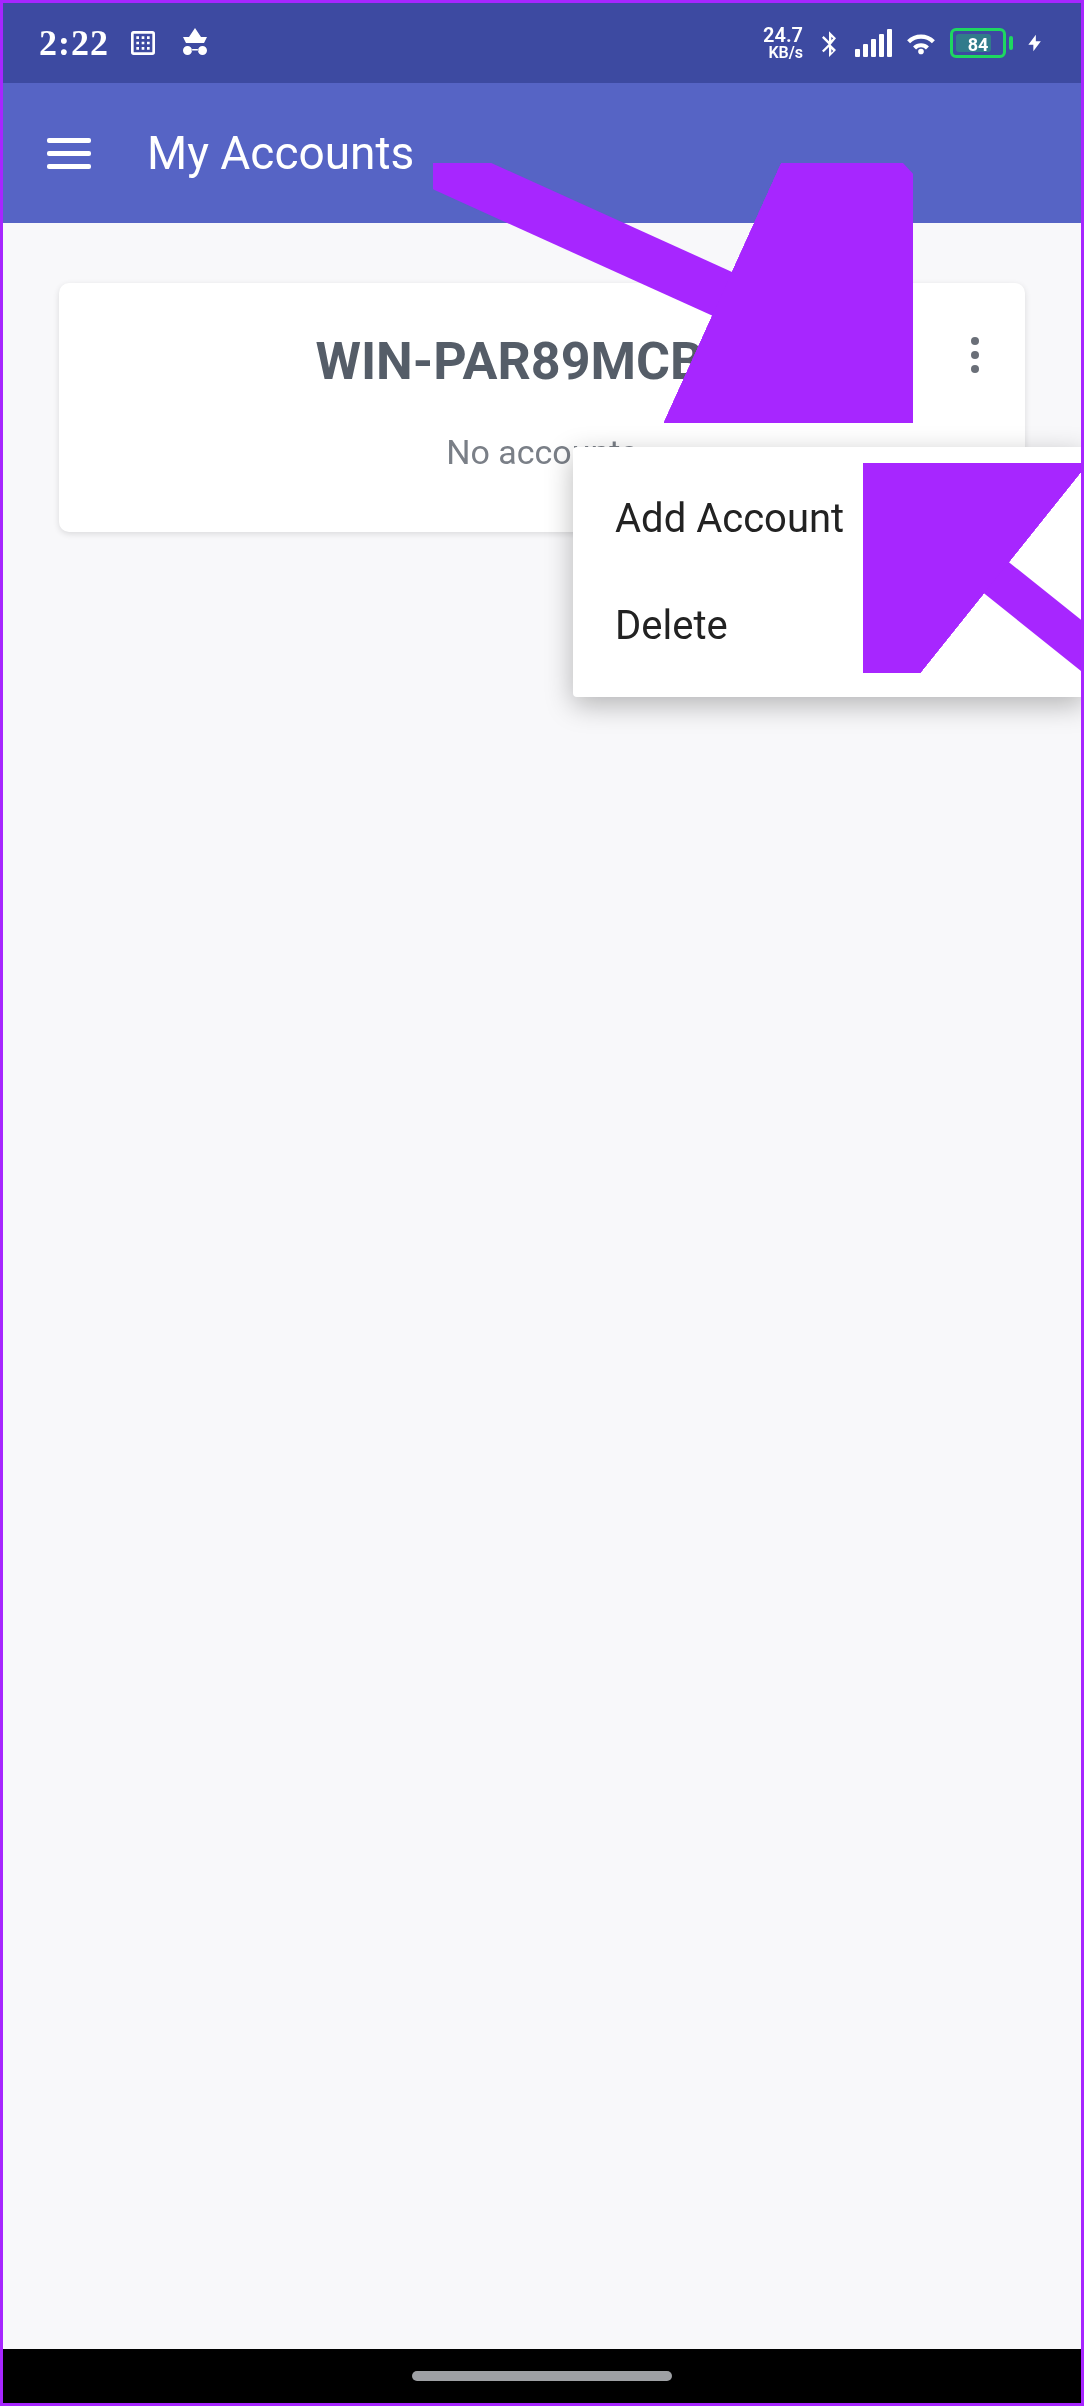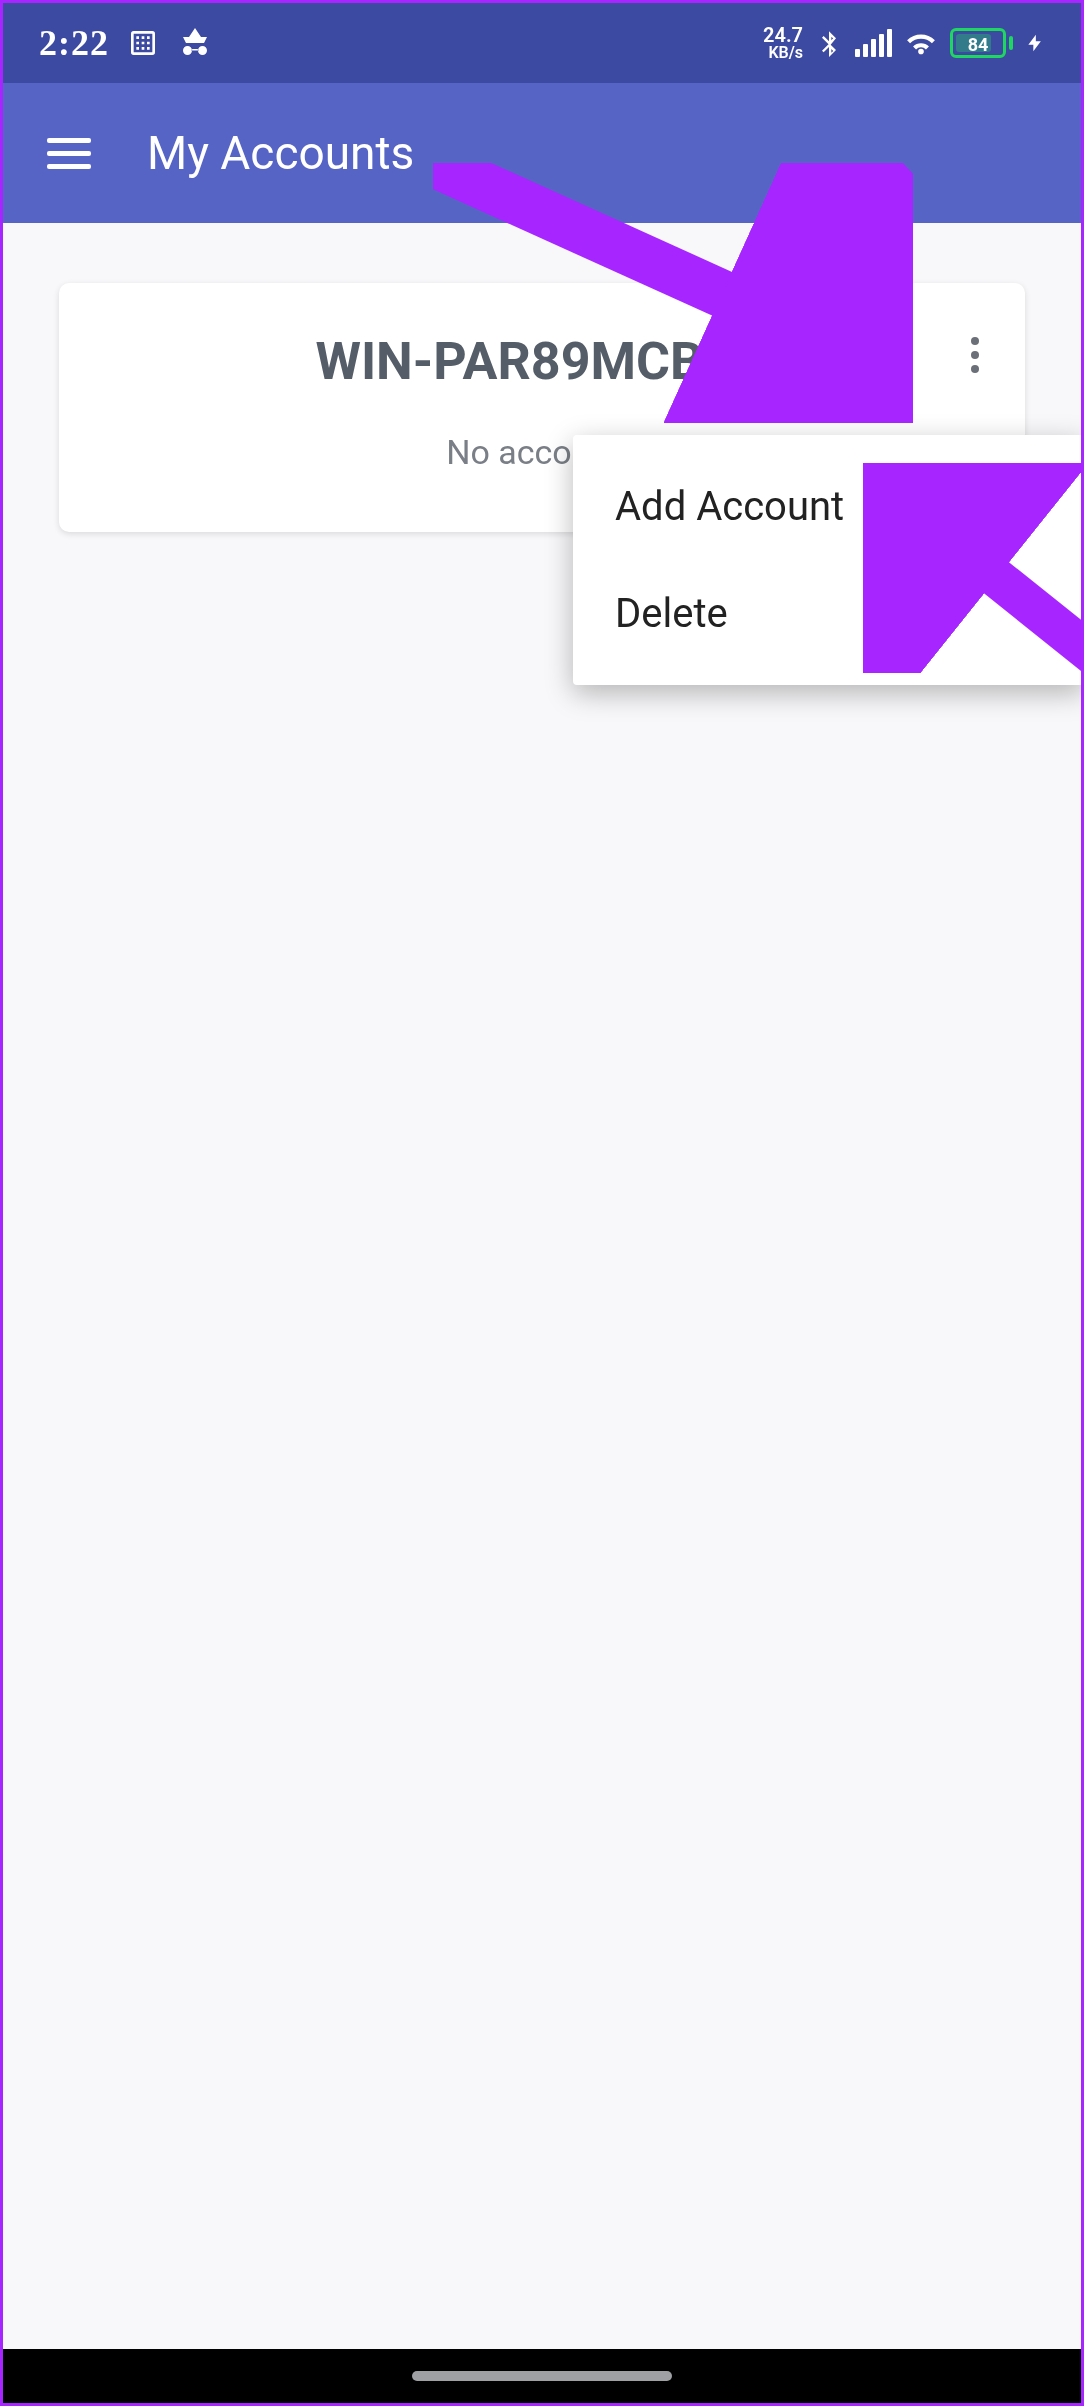--- a/index.html
+++ b/index.html
@@ -88,21 +88,21 @@
     top: 50px; right: 28px;
     width: 44px; height: 44px;
     display:flex; flex-direction:column; align-items:center; justify-content:center; gap:6px;
     cursor:pointer;
   }
   .card-menu span { width:8px; height:8px; border-radius:50%; background:#6a6f78;}
   .card-sub { margin-top: 40px; color:#7a7f87; font-size:34px; }
 
   .popup {
     position: absolute;
-    top: 432px;
+    top: 444px;
     left: 570px;
     width: 512px;
     background:#fff;
     box-shadow: 0 8px 28px rgba(0,0,0,0.28);
     border-radius: 4px;
     z-index: 50;
     padding: 18px 0;
   }
   .popup-item {
     padding: 30px 42px;

